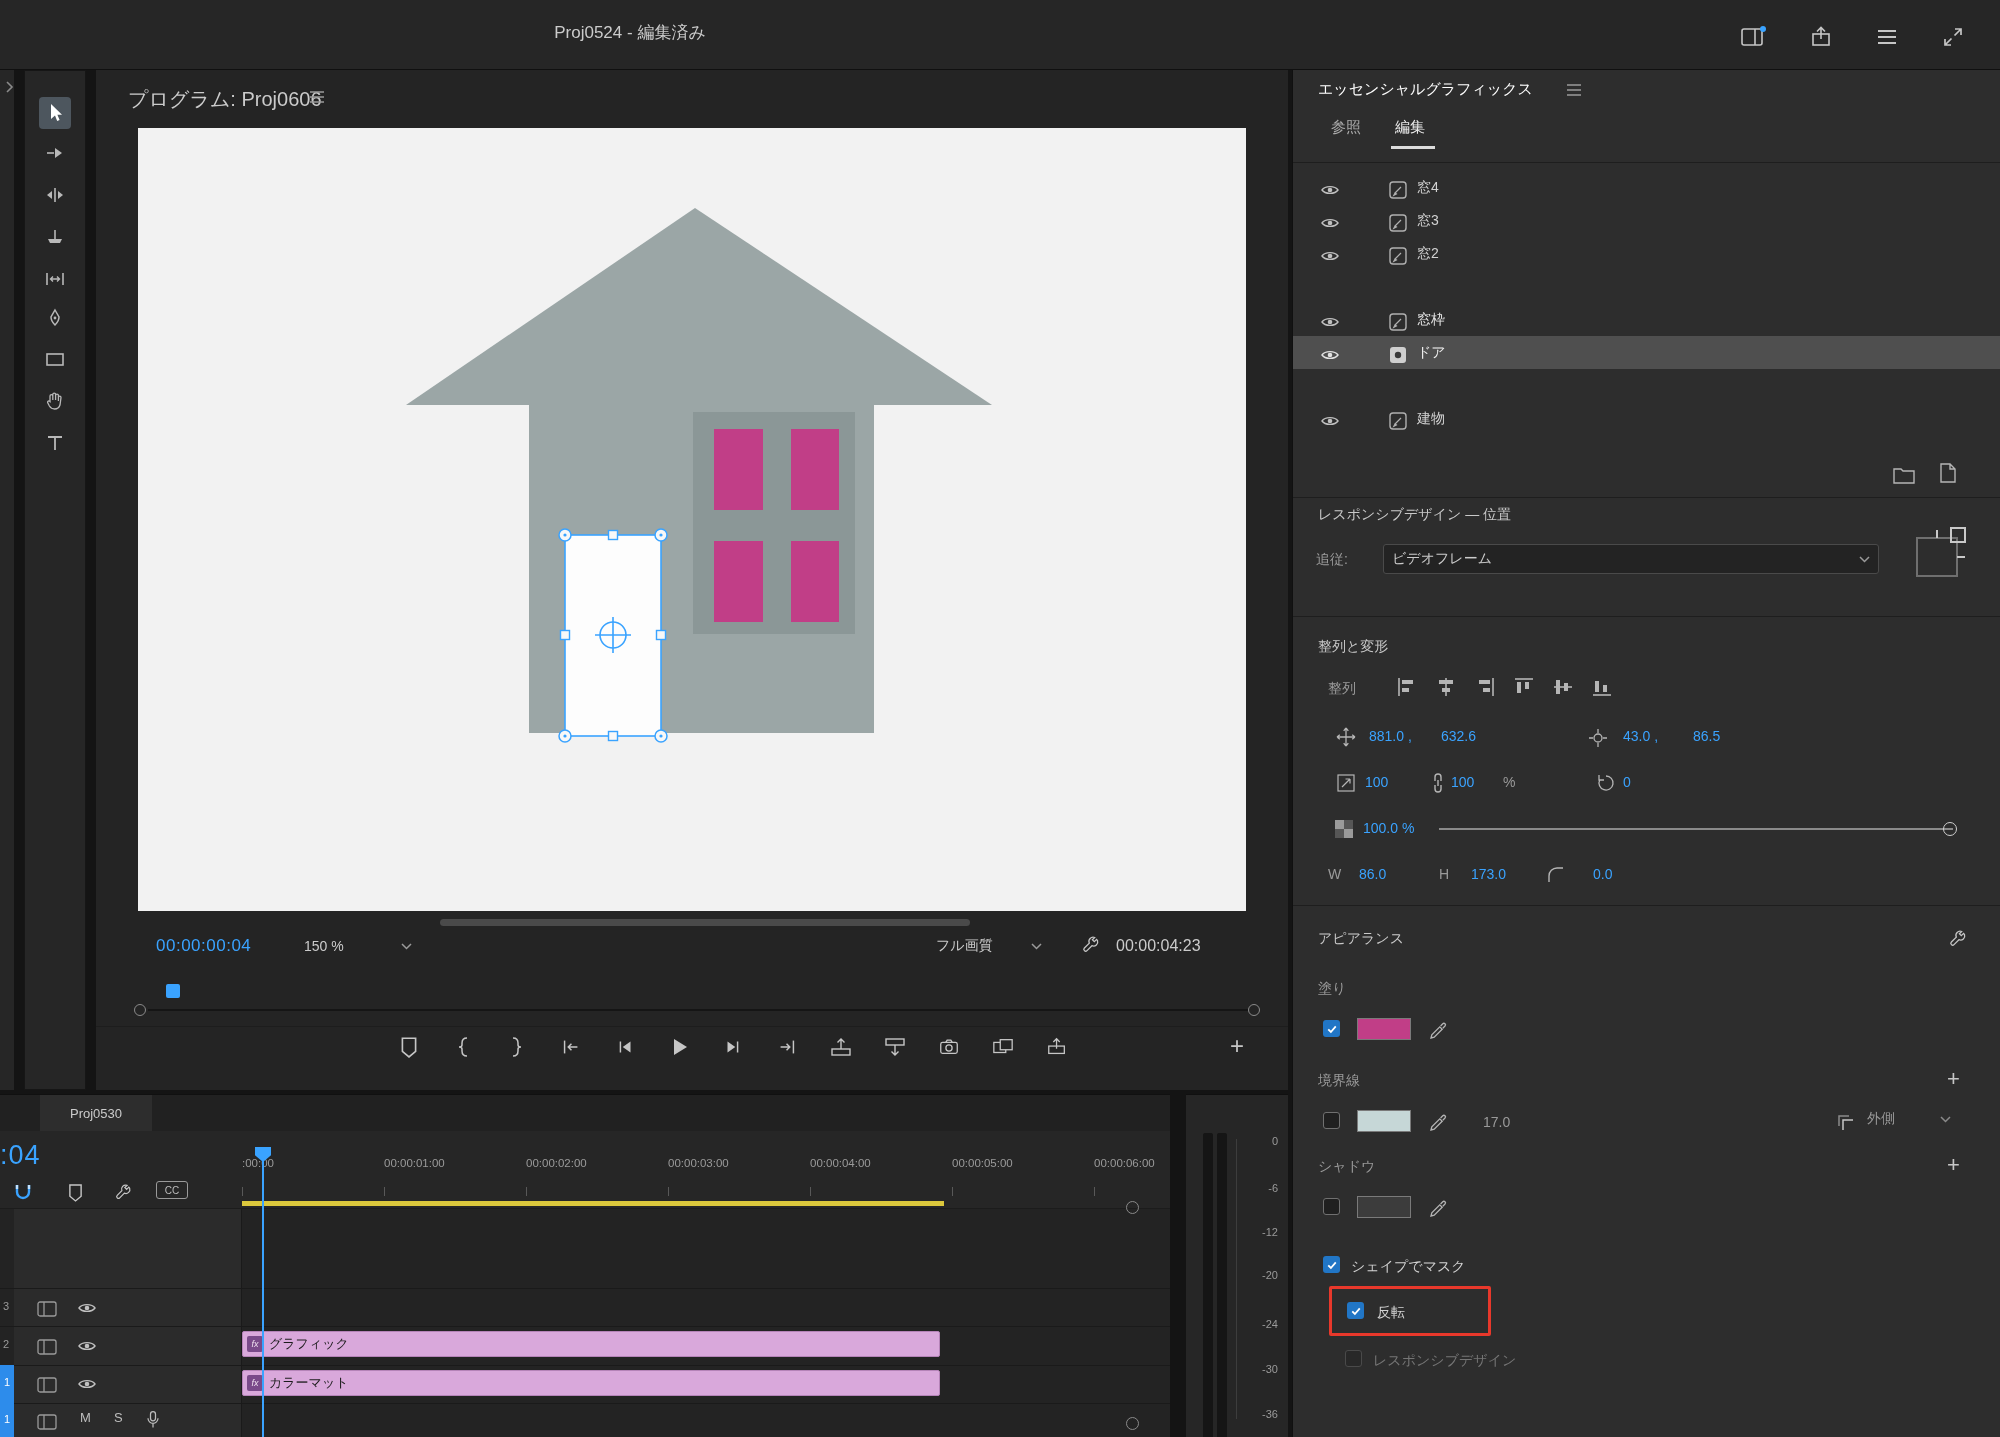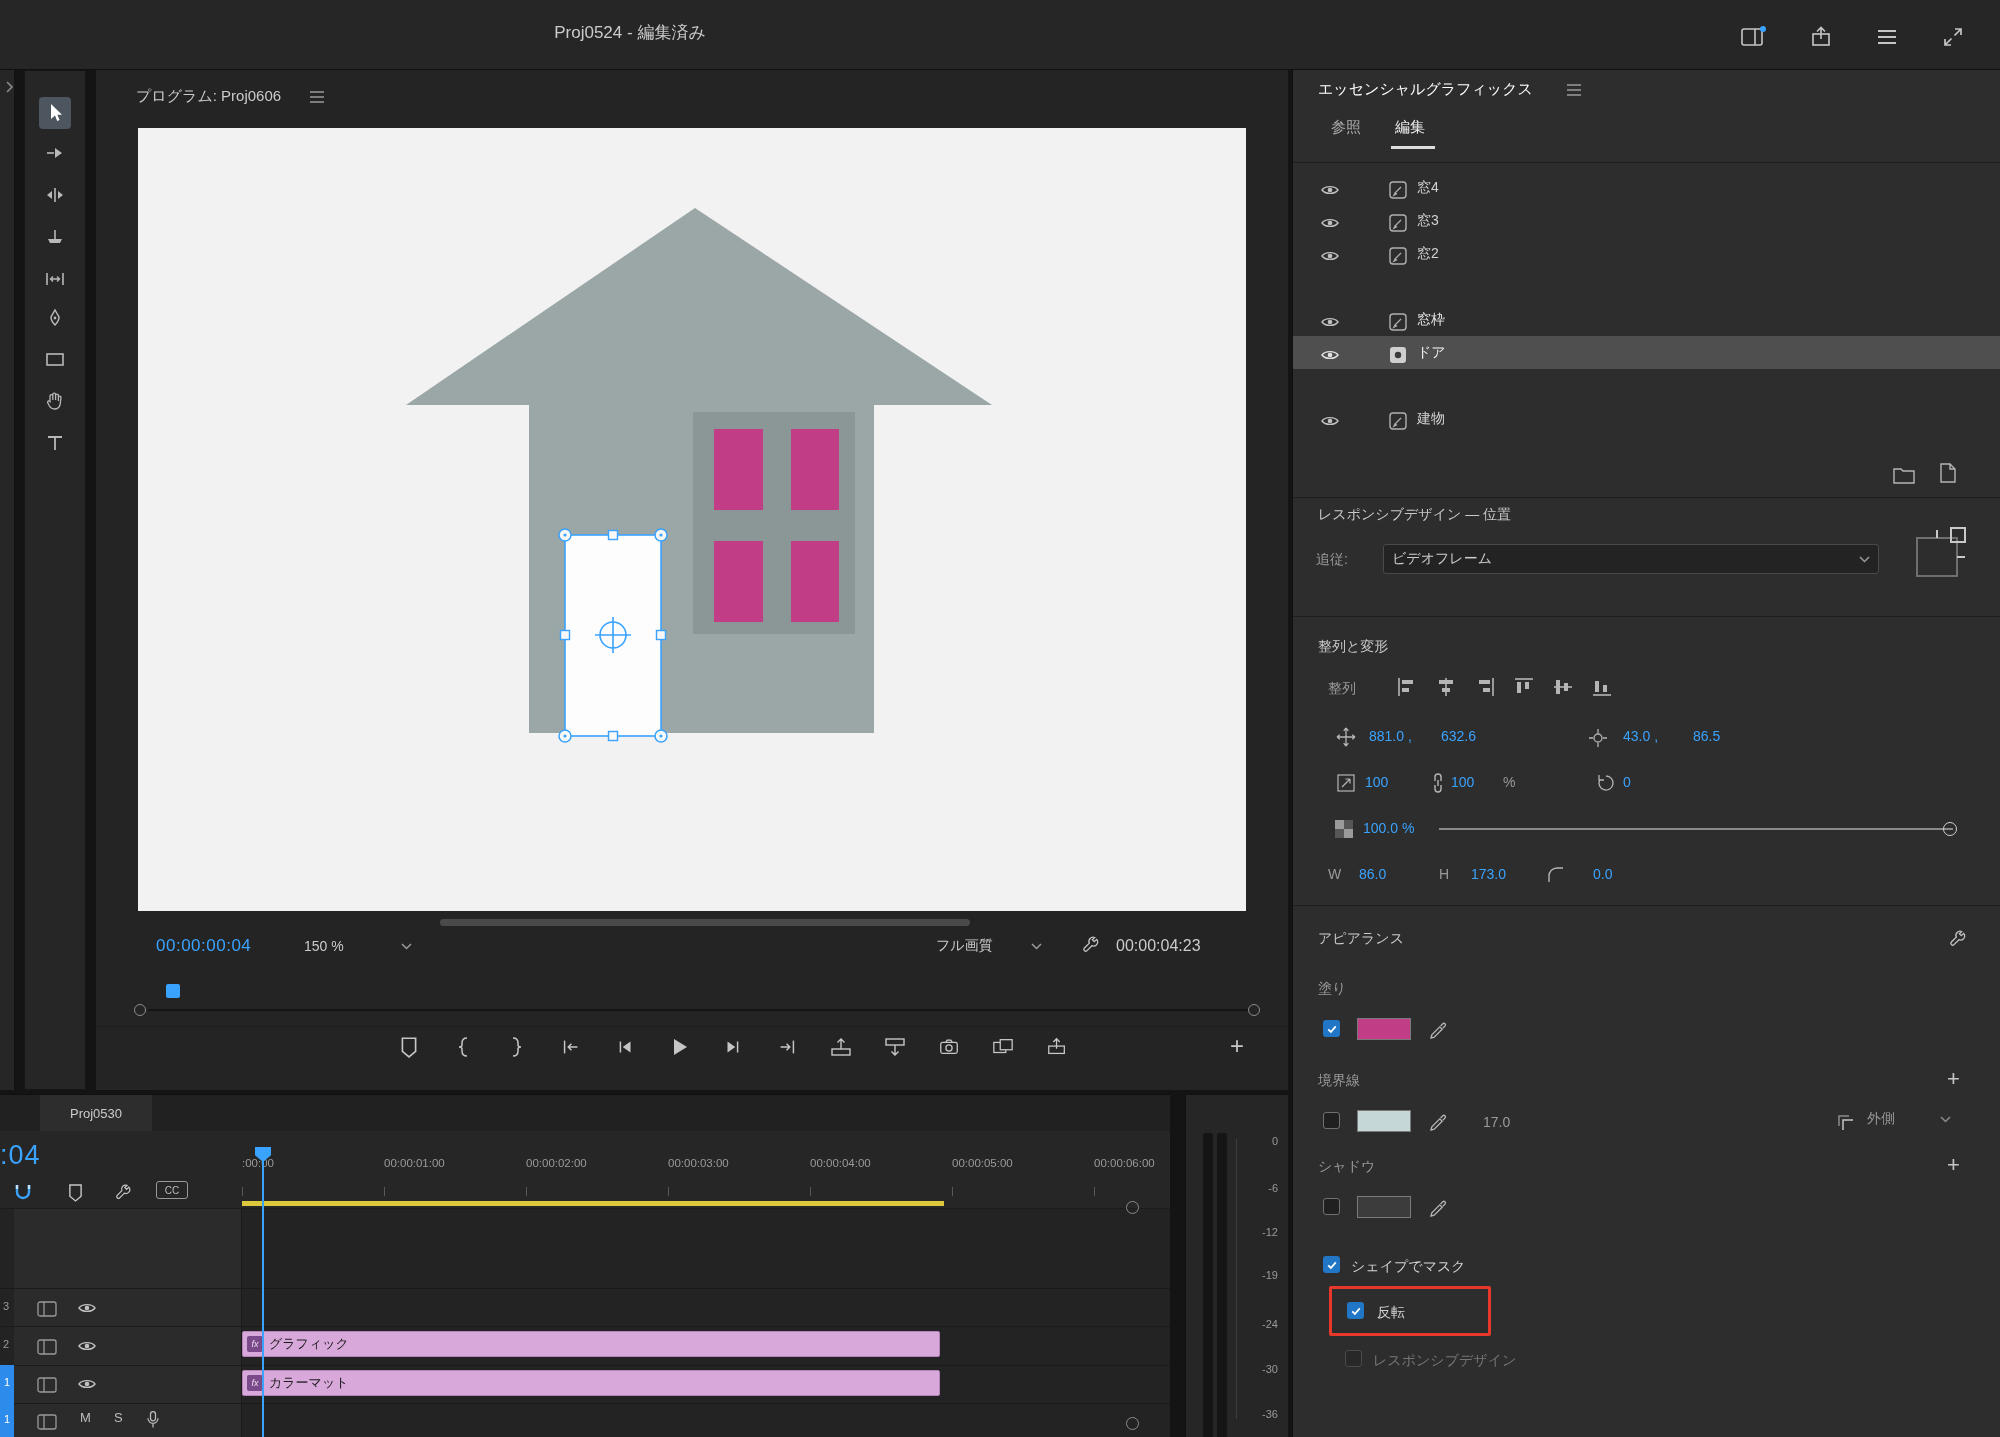--- a/index.html
+++ b/index.html
@@ -118,21 +118,21 @@
       </svg>
   </div>
   <div class="tool" style="left:14px;top:356px">
     <svg width="24" height="24" viewBox="0 0 24 24">
         <path d="M5 6h14M12 6v13" stroke="currentColor" stroke-width="1.8"></path>
       </svg>
   </div>
 </div>
 
 <div class="panel" style="left:96px;top:70px;width:1192px;height:1020px;background:#242424">
-  <div class="t" style="left:40px;top:17px;font-size:15px;color:#cbcbcb">プログラム: Proj0606</div>
+  <div class="t" style="left:32px;top:17px;font-size:20px;color:#cbcbcb">プログラム: Proj0606</div>
   <div class="tbtn" style="left:208px;top:14px">
     <svg width="16" height="14" viewBox="0 0 16 14">
         <path d="M1 2h14M1 7h14M1 12h14" stroke="#9a9a9a" stroke-width="1.5"></path>
       </svg>
   </div>
 
   <div class="p" style="left:42px;top:58px;width:1108px;height:783px">
     <svg width="1108" height="783" viewBox="0 0 1108 783">
       <rect width="1108" height="783" fill="#f2f2f2"></rect>
 
@@ -411,21 +411,21 @@
   <div class="ring" style="left:1126px;top:322px;width:13px;height:13px"></div>
 </div>
 
 <div class="panel" style="left:1186px;top:1094px;width:102px;height:343px;background:#262626;border-top:1px solid #101010">
   <div class="p" style="left:17px;top:38px;width:10px;height:305px;background:#151515;border-radius:2px"></div>
   <div class="p" style="left:31px;top:38px;width:10px;height:305px;background:#151515;border-radius:2px"></div>
   <div class="p" style="left:50px;top:44px;width:1px;height:280px;background:#3d3d3d"></div>
   <span class="t dim" style="left:56px;top:40px;width:36px;text-align:right;font-size:11px">0</span>
   <span class="t dim" style="left:56px;top:87px;width:36px;text-align:right;font-size:11px">-6</span>
   <span class="t dim" style="left:56px;top:131px;width:36px;text-align:right;font-size:11px">-12</span>
-  <span class="t dim" style="left:56px;top:174px;width:36px;text-align:right;font-size:11px">-19</span>
+  <span class="t dim" style="left:56px;top:174px;width:36px;text-align:right;font-size:11px">-20</span>
   <span class="t dim" style="left:56px;top:223px;width:36px;text-align:right;font-size:11px">-24</span>
   <span class="t dim" style="left:56px;top:268px;width:36px;text-align:right;font-size:11px">-30</span>
   <span class="t dim" style="left:56px;top:313px;width:36px;text-align:right;font-size:11px">-36</span>
 </div>
 
 <div class="panel" style="left:1292px;top:70px;width:708px;height:1367px;background:#2d2d2d;border-left:1px solid #101010">
   <div class="t" style="left:25px;top:10px;font-size:15px;color:#ffffff">エッセンシャルグラフィックス</div>
   <div class="tbtn" style="left:268px;top:7px">
     <svg width="16" height="14" viewBox="0 0 16 14">
         <path d="M1 2h14M1 7h14M1 12h14" stroke="#9a9a9a" stroke-width="1.5"></path>

